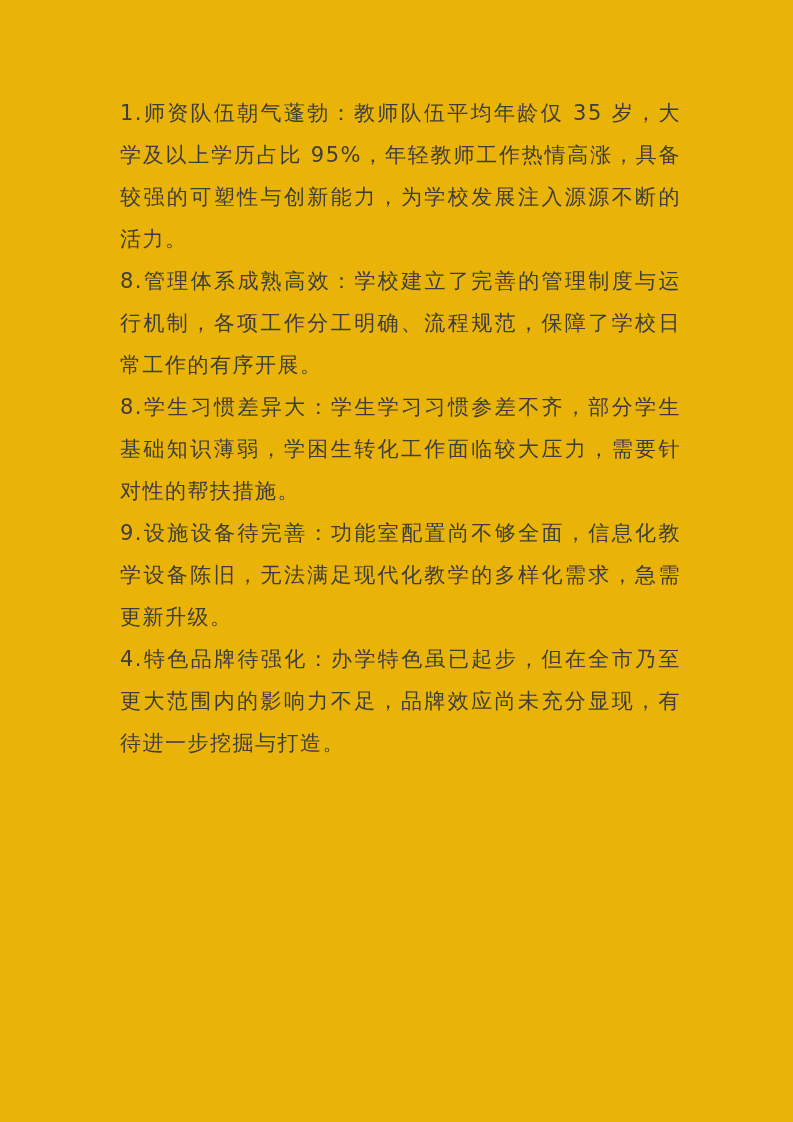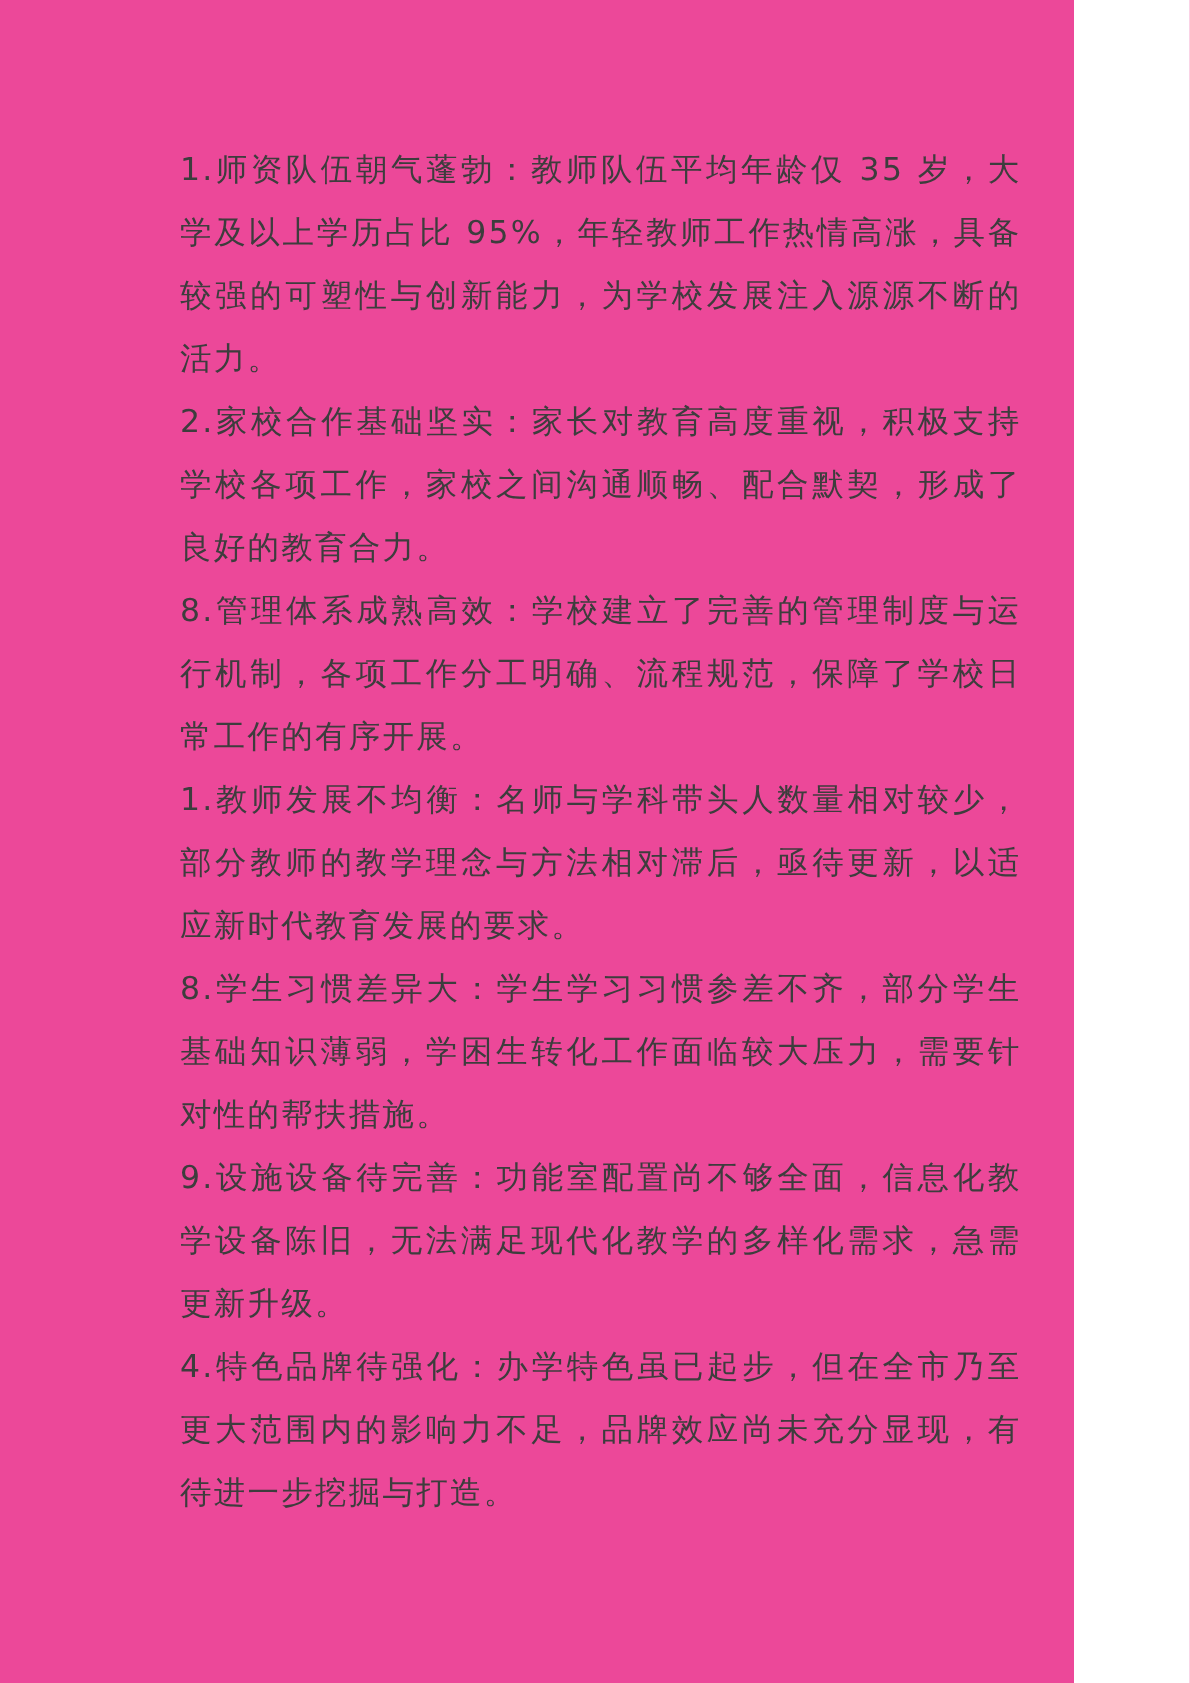--- a/index.html
+++ b/index.html
@@ -2,23 +2,23 @@
 <html><head>
 <meta charset="utf-8">
 <style>
   html, body {
     margin: 0;
     padding: 0;
     background: #ffffff;
   }
   .page {
     position: relative;
-    width: 716px;
+    width: 793px;
     height: 1122px;
-    background: #ec4899;
+    background: #eab308;
     box-sizing: border-box;
     padding: 92px 112px 0 120px;
     overflow: hidden;
     font-family: "DejaVu Sans", sans-serif;
   }
   .doc-body {
     width: 561px;
   }
   .para {
     margin: 0;
@@ -35,21 +35,19 @@
     text-align: left;
     text-indent: 9px;
   }
 </style>
 </head>
 <body>
 
 <div class="page">
   <div class="doc-body">
     <p class="para">1.师资队伍朝气蓬勃：教师队伍平均年龄仅 35 岁，大学及以上学历占比 95%，年轻教师工作热情高涨，具备较强的可塑性与创新能力，为学校发展注入源源不断的活力。</p>
-    <p class="para">2.家校合作基础坚实：家长对教育高度重视，积极支持学校各项工作，家校之间沟通顺畅、配合默契，形成了良好的教育合力。</p>
     <p class="para">8.管理体系成熟高效：学校建立了完善的管理制度与运行机制，各项工作分工明确、流程规范，保障了学校日常工作的有序开展。</p>
-    <p class="para">1.教师发展不均衡：名师与学科带头人数量相对较少，部分教师的教学理念与方法相对滞后，亟待更新，以适应新时代教育发展的要求。</p>
     <p class="para">8.学生习惯差异大：学生学习习惯参差不齐，部分学生基础知识薄弱，学困生转化工作面临较大压力，需要针对性的帮扶措施。</p>
     <p class="para">9.设施设备待完善：功能室配置尚不够全面，信息化教学设备陈旧，无法满足现代化教学的多样化需求，急需更新升级。</p>
     <p class="para">4.特色品牌待强化：办学特色虽已起步，但在全市乃至更大范围内的影响力不足，品牌效应尚未充分显现，有待进一步挖掘与打造。</p>
 
   </div>
 </div>
 
 </body></html>

